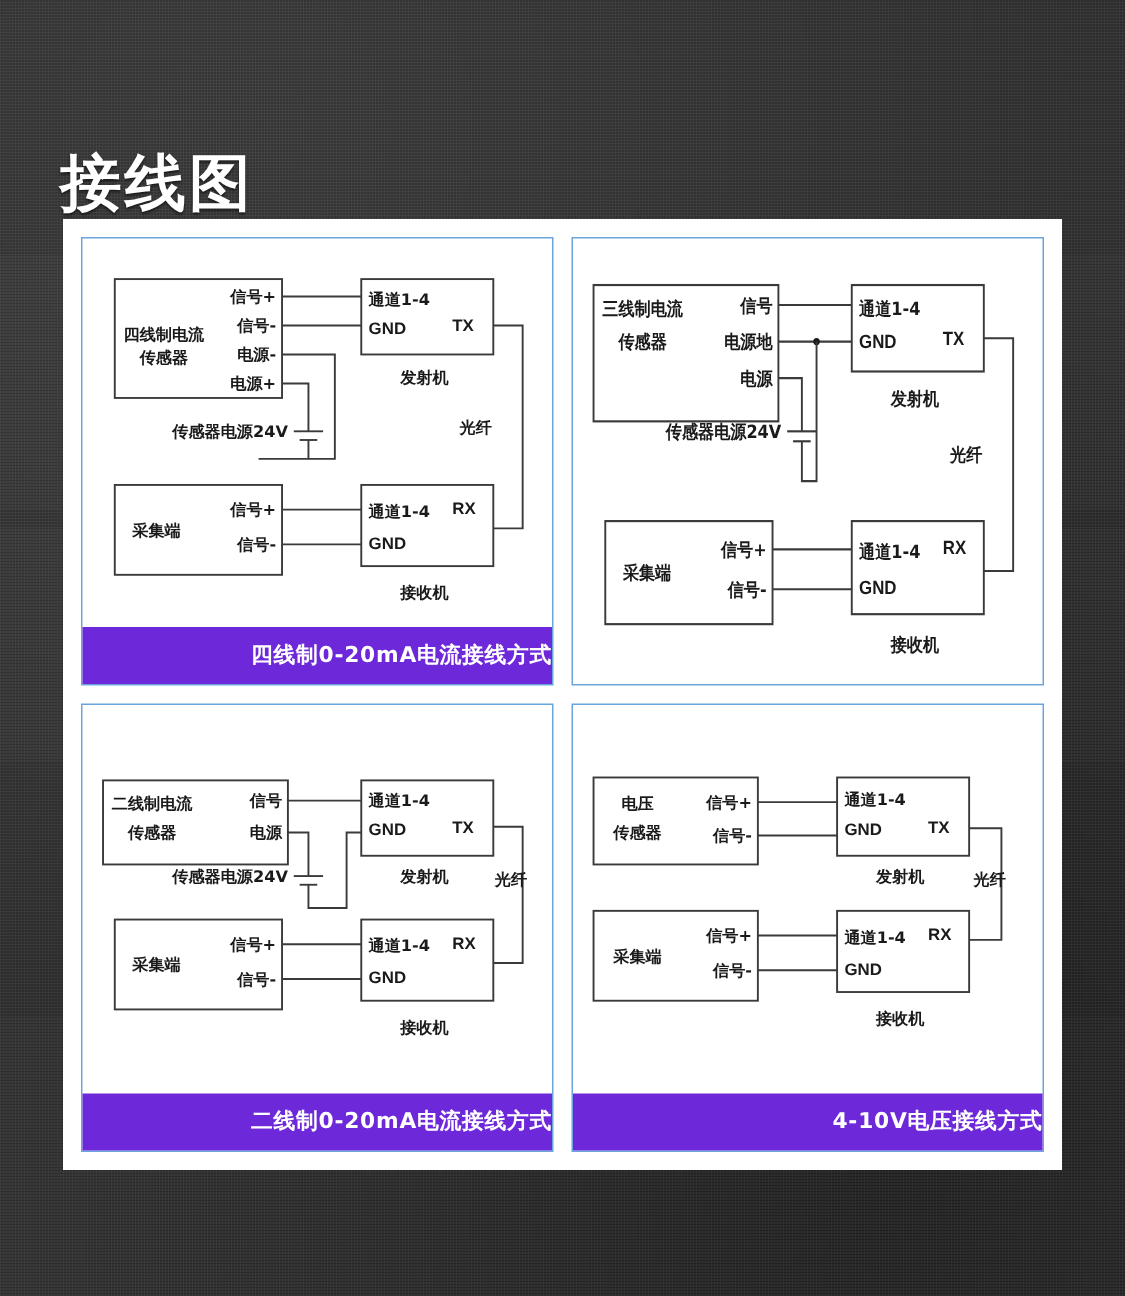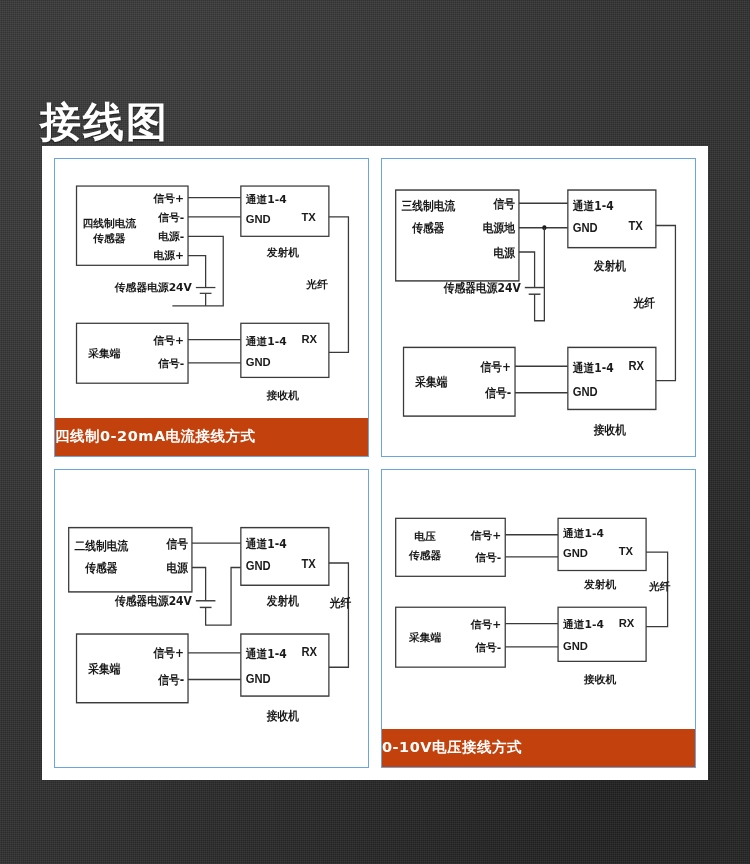--- a/index.html
+++ b/index.html
@@ -31,21 +31,21 @@
     display:grid;grid-template-columns:1fr 1fr;grid-template-rows:1fr 1fr;
     gap:12px;padding:12px;box-sizing:border-box;
   }
   .panel{
     border:1px solid #6aa6dd;background:#fff;
     display:flex;flex-direction:column;position:relative;box-sizing:border-box;
   }
   .panel-canvas{flex:1;position:relative;}
   .panel-canvas svg{position:absolute;inset:0;width:100%;height:100%;}
   .caption{
-    background:#c2410c;color:#fff;text-align:left;
+    background:#6d28d9;color:#fff;text-align:right;
     font-size:14.5px;font-weight:bold;letter-spacing:.5px;
     padding:9px 0 10px 0;
     font-family:"DejaVu Sans","Liberation Sans",sans-serif;
   }
   
   svg text{
     font-family:"DejaVu Sans","Liberation Sans",sans-serif;
     fill:#1a1a1a;font-weight:bold;
   }
   svg text.lbl{font-size:11px;}
@@ -190,20 +190,21 @@
         <line class="wire" x1="136" y1="165" x2="190" y2="165"></line>
         <line class="wire" x1="136" y1="189" x2="190" y2="189"></line>
 
         <rect class="box" x="190" y="148" width="90" height="56"></rect>
         <text class="lbl" x="195" y="170">通道1-4</text>
         <text class="eng" x="195" y="192">GND</text>
         <text class="eng" x="252" y="168">RX</text>
         <text class="lbl" text-anchor="middle" x="233" y="226">接收机</text>
       </svg>
     </div>
+    <div class="caption">二线制0-20mA电流接线方式</div>
   </div>
 
   <div class="panel">
     <div class="panel-canvas">
       <svg viewBox="0 0 320 268" preserveAspectRatio="none">
         <rect class="box" x="14" y="50" width="112" height="60"></rect>
         <text class="lbl" text-anchor="middle" x="44" y="72">电压</text>
         <text class="lbl" text-anchor="middle" x="44" y="92">传感器</text>
         <text class="lbl" text-anchor="end" x="122" y="71">信号+</text>
         <text class="lbl" text-anchor="end" x="122" y="94">信号-</text>
@@ -227,16 +228,16 @@
         <line class="wire" x1="126" y1="159" x2="180" y2="159"></line>
         <line class="wire" x1="126" y1="183" x2="180" y2="183"></line>
 
         <rect class="box" x="180" y="142" width="90" height="56"></rect>
         <text class="lbl" x="185" y="164">通道1-4</text>
         <text class="eng" x="185" y="186">GND</text>
         <text class="eng" x="242" y="162">RX</text>
         <text class="lbl" text-anchor="middle" x="223" y="220">接收机</text>
       </svg>
     </div>
-    <div class="caption">0-10V电压接线方式</div>
+    <div class="caption">4-10V电压接线方式</div>
   </div>
 
 </div>
 
 </body></html>

